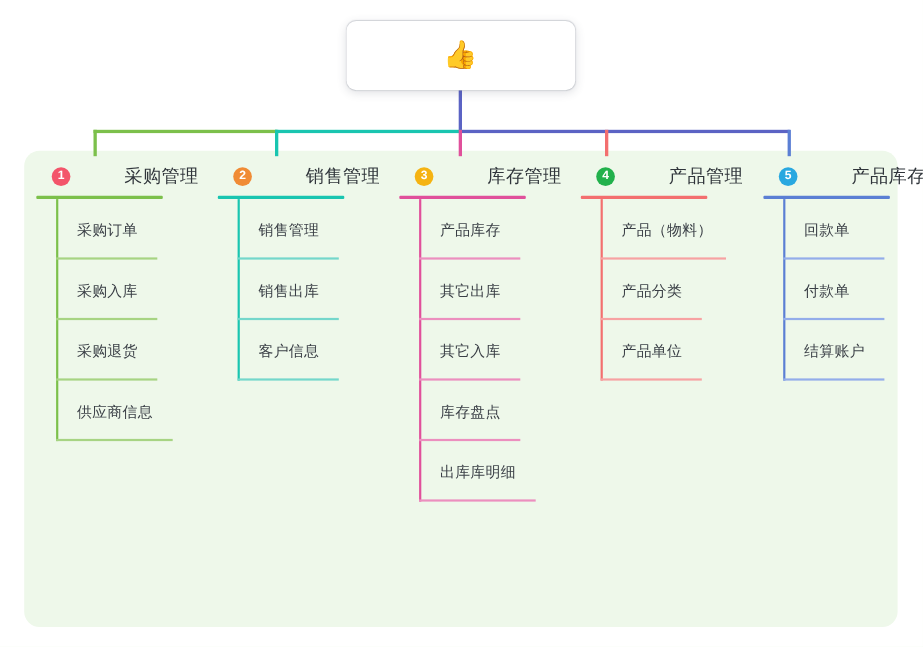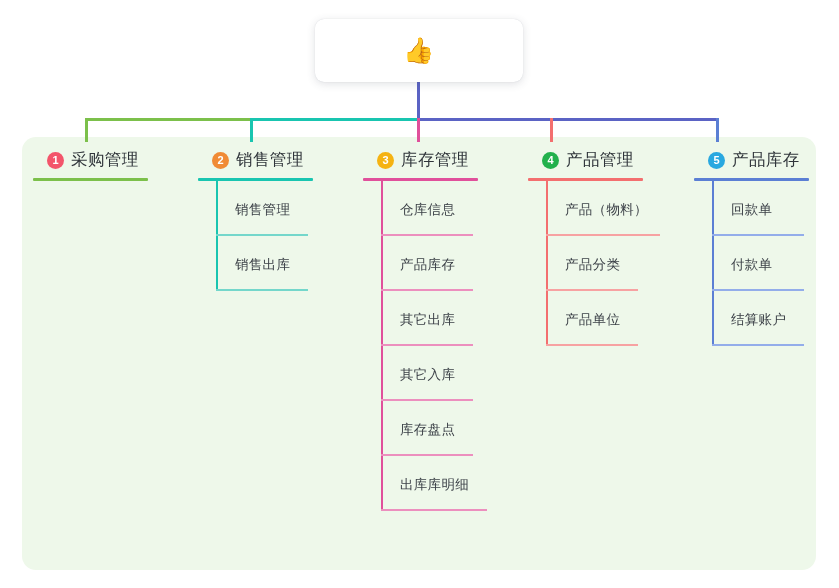--- a/index.html
+++ b/index.html
@@ -96,20 +96,21 @@
     font-size: 11px;
     line-height: 17px;
     text-align: center;
     font-weight: bold;
     flex: 0 0 auto;
   }
   .col-title {
     font-size: 16.5px;
     color: #2f343a;
     letter-spacing: 0.4px;
+    margin-left: 42px;
   }
   .col-rule {
     height: 3px;
     margin-top: 6px;
     border-radius: 1px;
   }
   .col-items {
     margin-top: 0;
     padding-left: 18px;
   }
@@ -167,54 +168,76 @@
   <div class="conn conn-v" style="left:716px; top:118px; height:24px; background:#5b7fd4;"></div>
 
   <div class="panel"></div>
 
   <div class="col" style="left:33px; top:148px; width:150px;">
     <div class="col-head">
       <span class="badge" style="background:#f3556b;">1</span>
       <span class="col-title">采购管理</span>
     </div>
     <div class="col-rule" style="background:#7cc04b; width:115px;"></div>
+    <div class="col-items">
+      <div class="item">
+        <span class="spine" style="background:#7cc04b;"></span>
+        <span class="rule" style="background:#a7d483; width:92px;"></span>
+        <span class="label">采购订单</span>
+      </div>
+      <div class="item">
+        <span class="spine" style="background:#7cc04b;"></span>
+        <span class="rule" style="background:#a7d483; width:92px;"></span>
+        <span class="label">采购入库</span>
+      </div>
+      <div class="item">
+        <span class="spine" style="background:#7cc04b;"></span>
+        <span class="rule" style="background:#a7d483; width:92px;"></span>
+        <span class="label">采购退货</span>
+      </div>
+      <div class="item">
+        <span class="spine" style="background:#7cc04b;"></span>
+        <span class="rule" style="background:#a7d483; width:106px;"></span>
+        <span class="label">供应商信息</span>
+      </div>
+    </div>
   </div>
 
   <div class="col" style="left:198px; top:148px; width:150px;">
     <div class="col-head">
       <span class="badge" style="background:#f08b35;">2</span>
       <span class="col-title">销售管理</span>
     </div>
     <div class="col-rule" style="background:#19c5b0; width:115px;"></div>
     <div class="col-items">
       <div class="item">
         <span class="spine" style="background:#19c5b0;"></span>
         <span class="rule" style="background:#74d7cb; width:92px;"></span>
         <span class="label">销售管理</span>
       </div>
       <div class="item">
         <span class="spine" style="background:#19c5b0;"></span>
         <span class="rule" style="background:#74d7cb; width:92px;"></span>
         <span class="label">销售出库</span>
       </div>
+      <div class="item">
+        <span class="spine" style="background:#19c5b0;"></span>
+        <span class="rule" style="background:#74d7cb; width:92px;"></span>
+        <span class="label">客户信息</span>
+      </div>
     </div>
   </div>
 
   <div class="col" style="left:363px; top:148px; width:160px;">
     <div class="col-head">
       <span class="badge" style="background:#f5b312;">3</span>
       <span class="col-title">库存管理</span>
     </div>
     <div class="col-rule" style="background:#e0509b; width:115px;"></div>
     <div class="col-items">
-      <div class="item">
-        <span class="spine" style="background:#e0509b;"></span>
-        <span class="rule" style="background:#ec8fbe; width:92px;"></span>
-        <span class="label">仓库信息</span>
-      </div>
       <div class="item">
         <span class="spine" style="background:#e0509b;"></span>
         <span class="rule" style="background:#ec8fbe; width:92px;"></span>
         <span class="label">产品库存</span>
       </div>
       <div class="item">
         <span class="spine" style="background:#e0509b;"></span>
         <span class="rule" style="background:#ec8fbe; width:92px;"></span>
         <span class="label">其它出库</span>
       </div>

